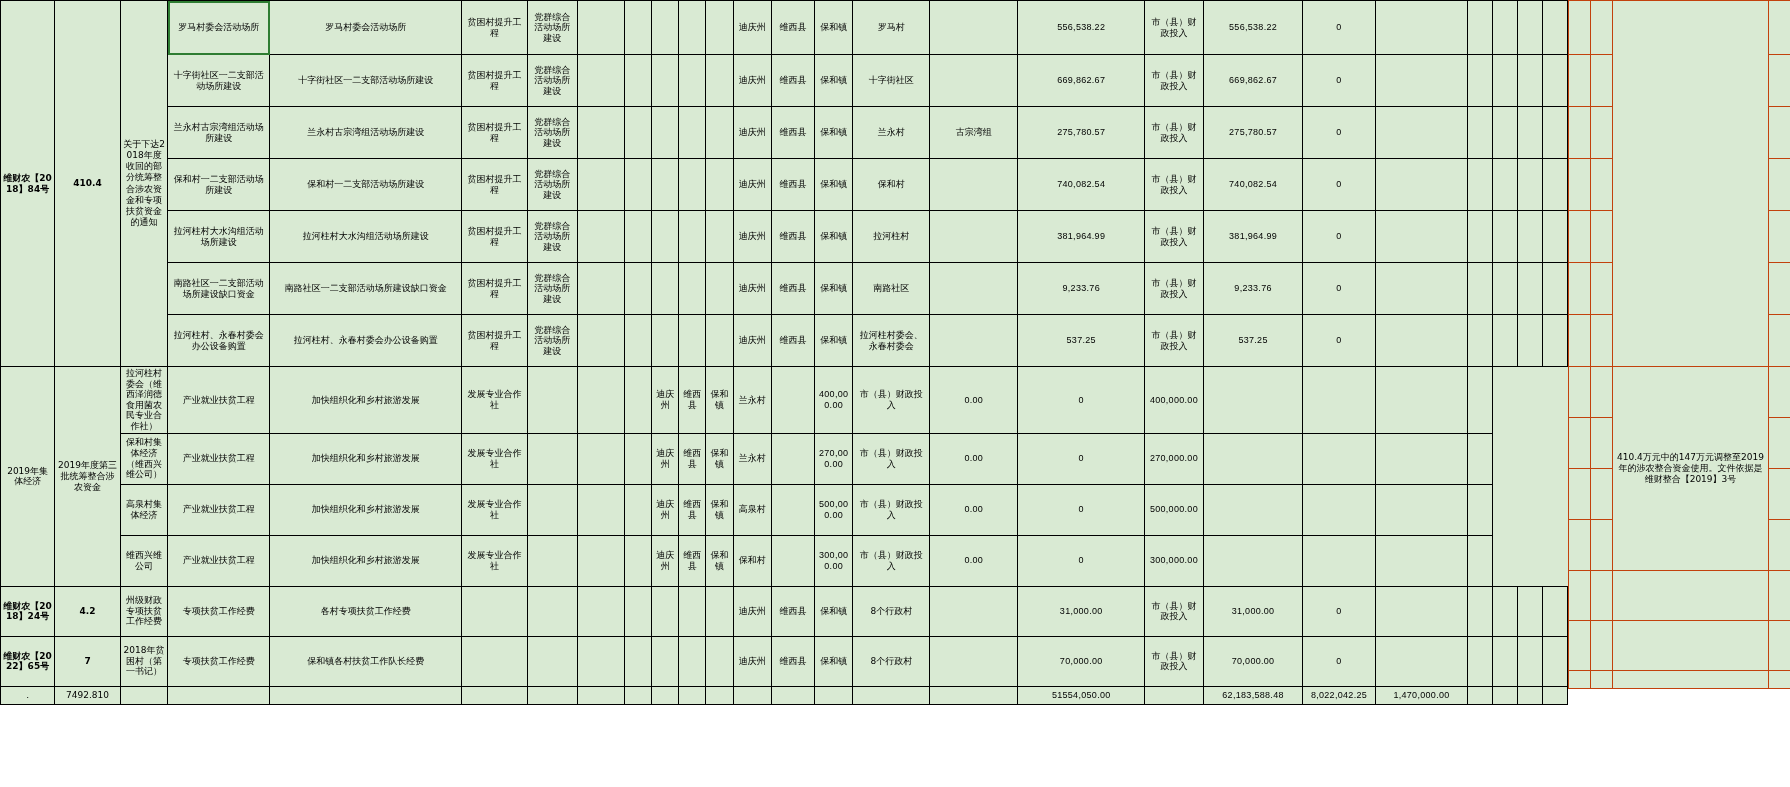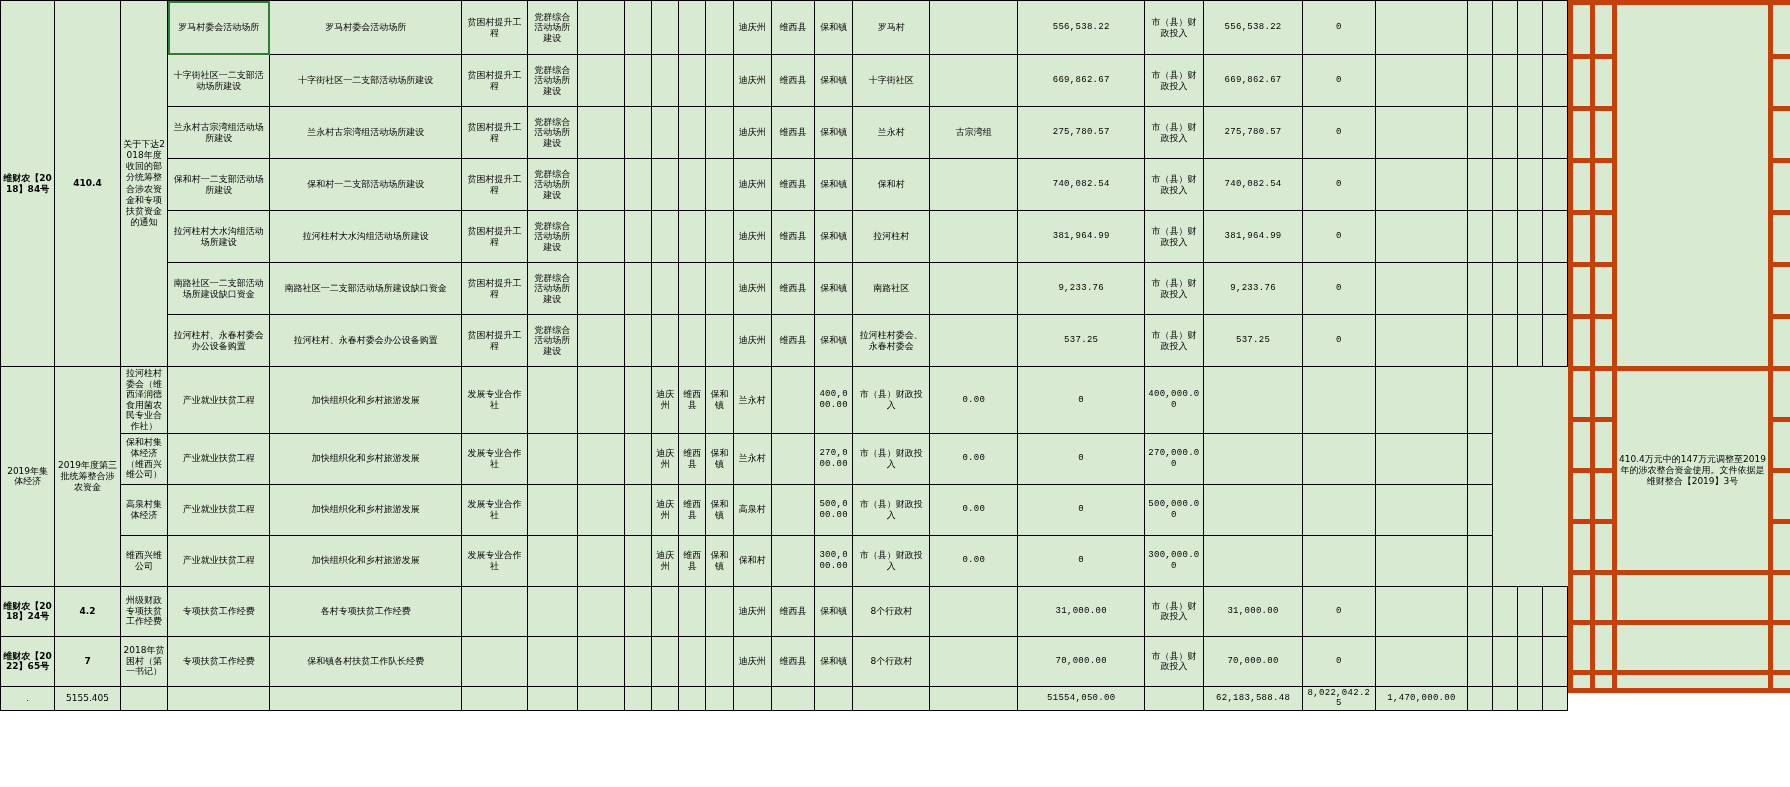--- a/index.html
+++ b/index.html
@@ -29,42 +29,42 @@
     border: 1px solid #000000;
     background: #d9ead3;
     vertical-align: middle;
     padding: 1px 2px;
     font-size: 9px;
     line-height: 1.18;
     overflow: hidden;
     word-break: break-all;
   }
   td.c { text-align: center; }
-  td.num { text-align: center; font-family: Liberation Mono, monospace; letter-spacing: 0.3px; }
+  td.num { text-align: center; font-family: Liberation Sans, sans-serif; letter-spacing: 0.3px; }
   td.bold { font-weight: bold; }
   td.empty { }
   .hl {
     outline: 2px solid #2e7d32;
     outline-offset: -2px;
   }
   
   .rightpad {
     position: absolute;
     top: 0;
     left: 1568px;
     width: 222px;
     height: 787px;
   }
   table.rgrid {
     border-collapse: collapse;
     table-layout: fixed;
     width: 222px;
   }
   table.rgrid td {
-    border: 5px solid #c2410c;
+    border: 1px solid #c2410c;
     background: #d9ead3;
     vertical-align: middle;
     padding: 1px 2px;
     font-size: 9px;
     line-height: 1.2;
     text-align: center;
     overflow: hidden;
     word-break: break-all;
   }
   .dashrow td { border-top: 1px dashed #000000 !important; }
@@ -447,21 +447,21 @@
       <td class="num">0</td>
       <td class="num"></td>
       <td class="empty"></td>
       <td class="empty"></td>
       <td class="empty"></td>
       <td class="empty"></td>
     </tr>
 
     <tr style="height:18px">
       <td class="c">.</td>
-      <td class="c">5155.405</td>
+      <td class="c">7492.810</td>
       <td class="empty"></td>
       <td class="empty"></td>
       <td class="empty"></td>
       <td class="empty"></td>
       <td class="empty"></td>
       <td class="empty"></td>
       <td class="empty"></td>
       <td class="empty"></td>
       <td class="empty"></td>
       <td class="empty"></td>

